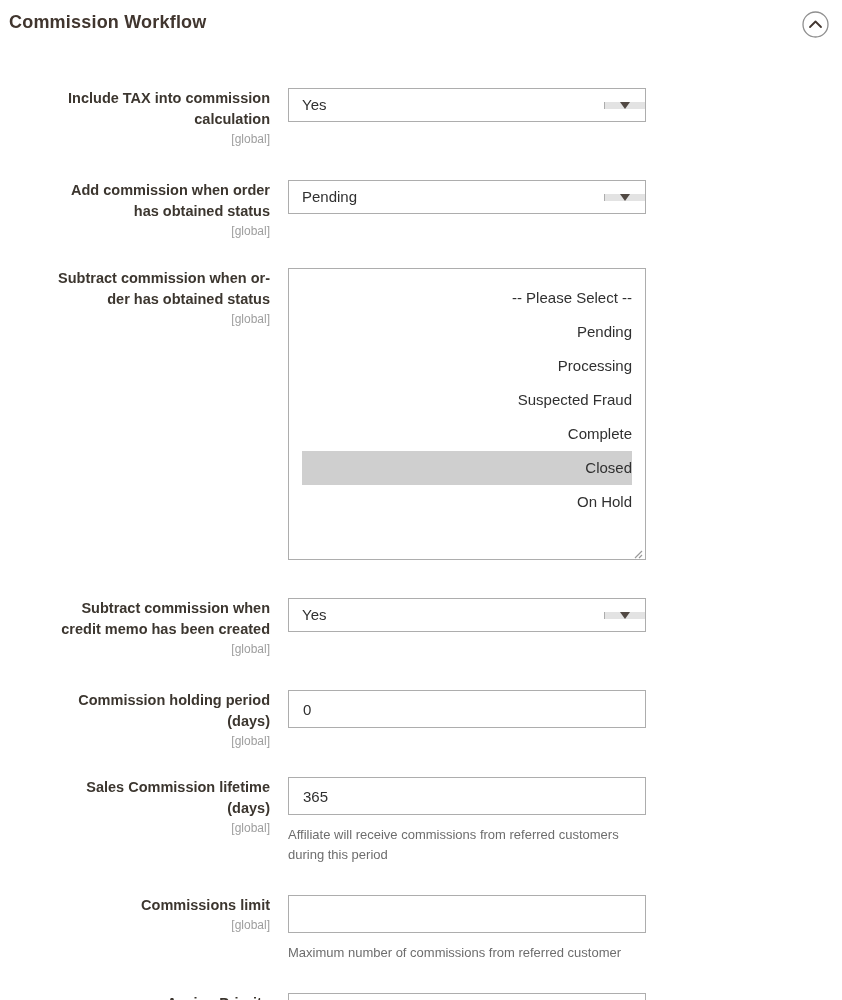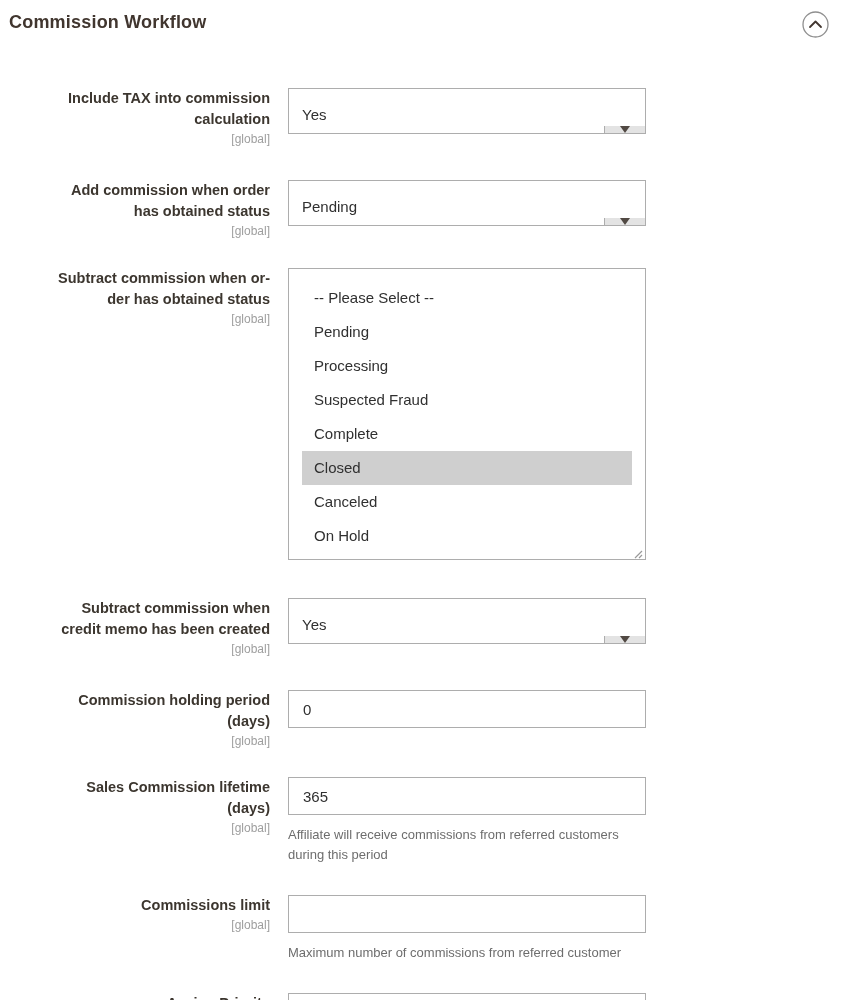--- a/index.html
+++ b/index.html
@@ -51,25 +51,25 @@
   .scope-label {
     font-size: 12px;
     color: #9e9e9e;
     line-height: 14px;
     margin-top: 2px;
     padding-left: 45px;
   }
   .control-col { margin-left: 18px; }
   
   .select-box {
-    width: 358px; height: 46px;
+    width: 358px; height: 34px;
     border: 1px solid #adadad;
     background: #ffffff;
     display: flex;
-    align-items: flex-end;
+    align-items: center;
     cursor: pointer;
   }
   .select-value {
     flex: 1;
     font-size: 15px;
     color: #303030;
     line-height: 36px;
     padding-left: 13px;
     overflow: hidden;
     white-space: nowrap;
@@ -101,20 +101,21 @@
     outline: none;
   }
   
   .multiselect {
     width: 358px; height: 292px;
     border: 1px solid #adadad;
     background: #ffffff;
     padding: 12px 13px 0 13px;
     position: relative;
     overflow: hidden;
+    text-align: right;
   }
   .ms-option {
     height: 34px;
     line-height: 34px;
     font-size: 15px;
     color: #303030;
     padding-left: 12px;
     cursor: pointer;
     white-space: nowrap;
   }
@@ -198,21 +199,20 @@
       <div class="scope-label">[global]</div>
     </div>
     <div class="control-col">
       <div class="multiselect">
         <div class="ms-option">-- Please Select --</div>
         <div class="ms-option">Pending</div>
         <div class="ms-option">Processing</div>
         <div class="ms-option">Suspected Fraud</div>
         <div class="ms-option">Complete</div>
         <div class="ms-option selected">Closed</div>
-        <div class="ms-option">Canceled</div>
         <div class="ms-option">On Hold</div>
         <span class="resize-handle">
           <svg width="12" height="12" viewBox="0 0 12 12">
             <path d="M11 4 L4 11 M11 8 L8 11" stroke="#9a9a9a" stroke-width="1.2" fill="none"></path>
           </svg>
         </span>
       </div>
     </div>
   </div>
 

